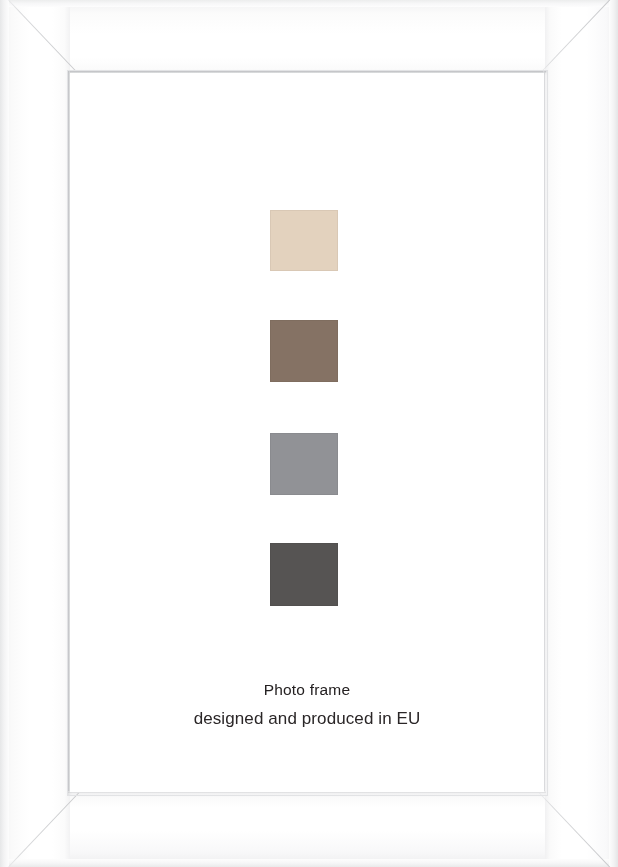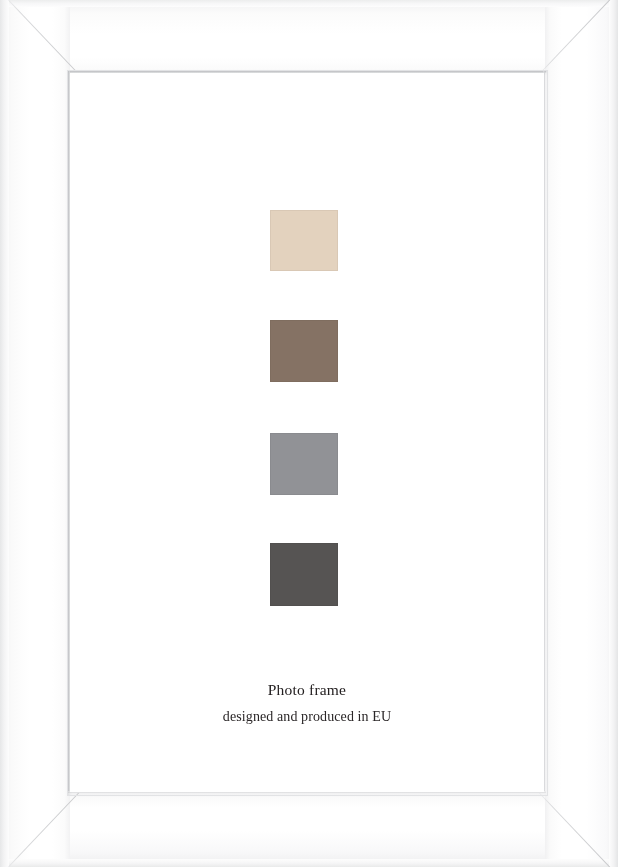--- a/index.html
+++ b/index.html
@@ -12,21 +12,20 @@
     font-family: "Liberation Sans", sans-serif;
     -webkit-font-smoothing: antialiased;
   }
 
   #frame-mockup {
     position: relative;
     width: 618px;
     height: 867px;
     overflow: hidden;
     background: #ffffff;
-    font-family: Liberation Serif, serif;
   }
 
   
   .frame-outer {
     position: absolute;
     left: 0;
     top: 0;
     width: 618px;
     height: 867px;
     background: #ffffff;
@@ -186,21 +185,21 @@
     letter-spacing: 0.2px;
     color: #242021;
     white-space: nowrap;
   }
   .caption-sub {
     position: absolute;
     left: 0;
     top: 636px;
     width: 474px;
     text-align: center;
-    font-size: 14px;
+    font-size: 17px;
     letter-spacing: 0.1px;
     color: #2a2627;
     white-space: nowrap;
   }
 </style>
 </head>
 <body>
 
 <div id="frame-mockup">
 

